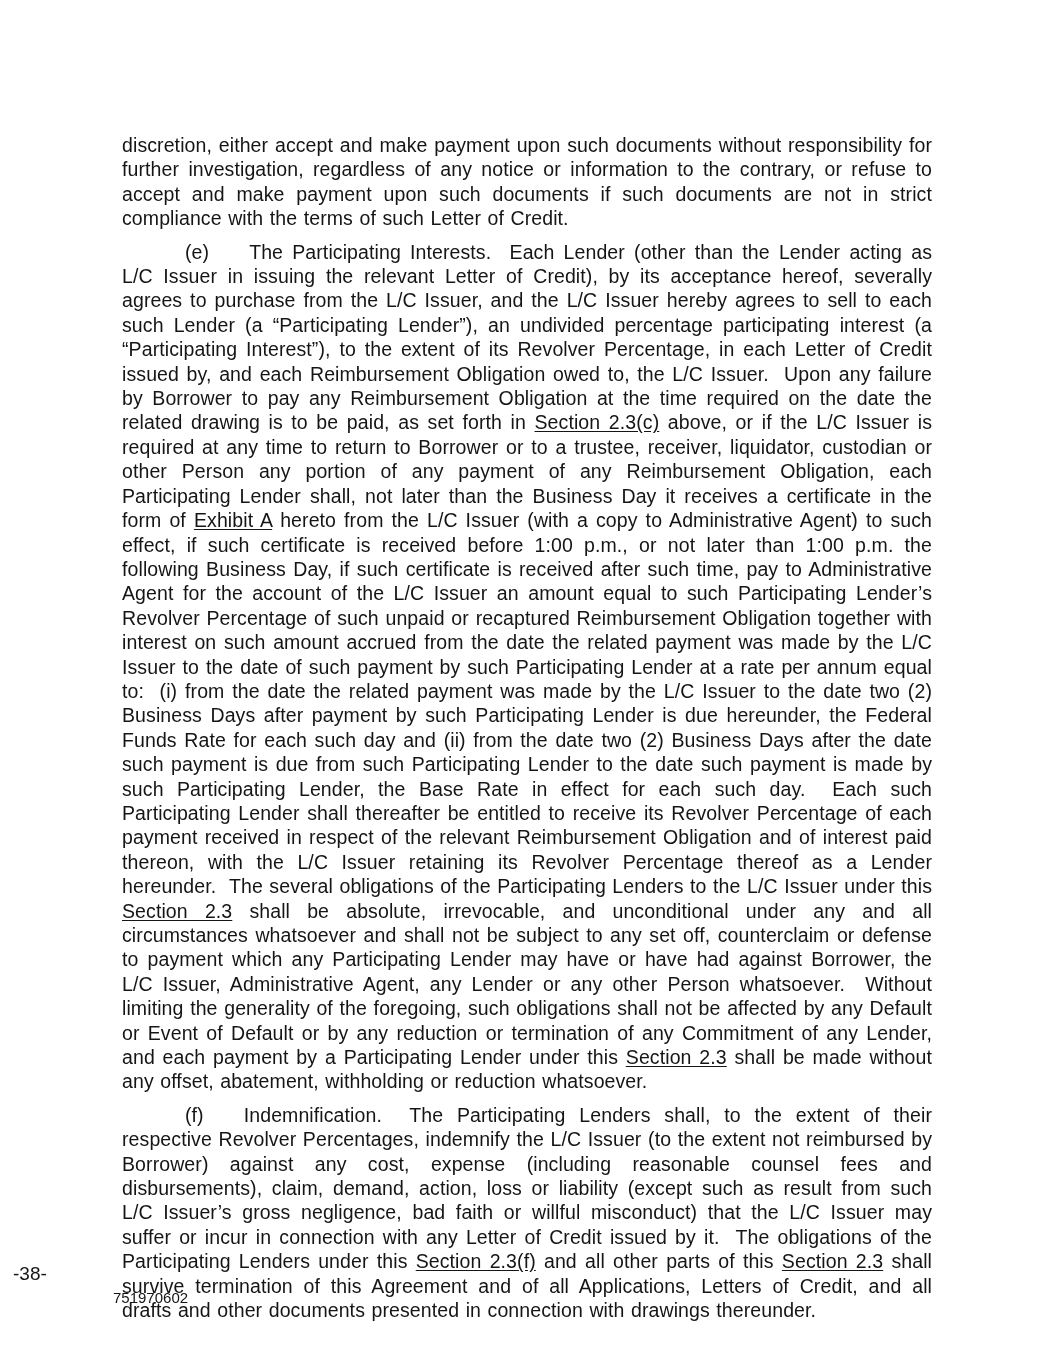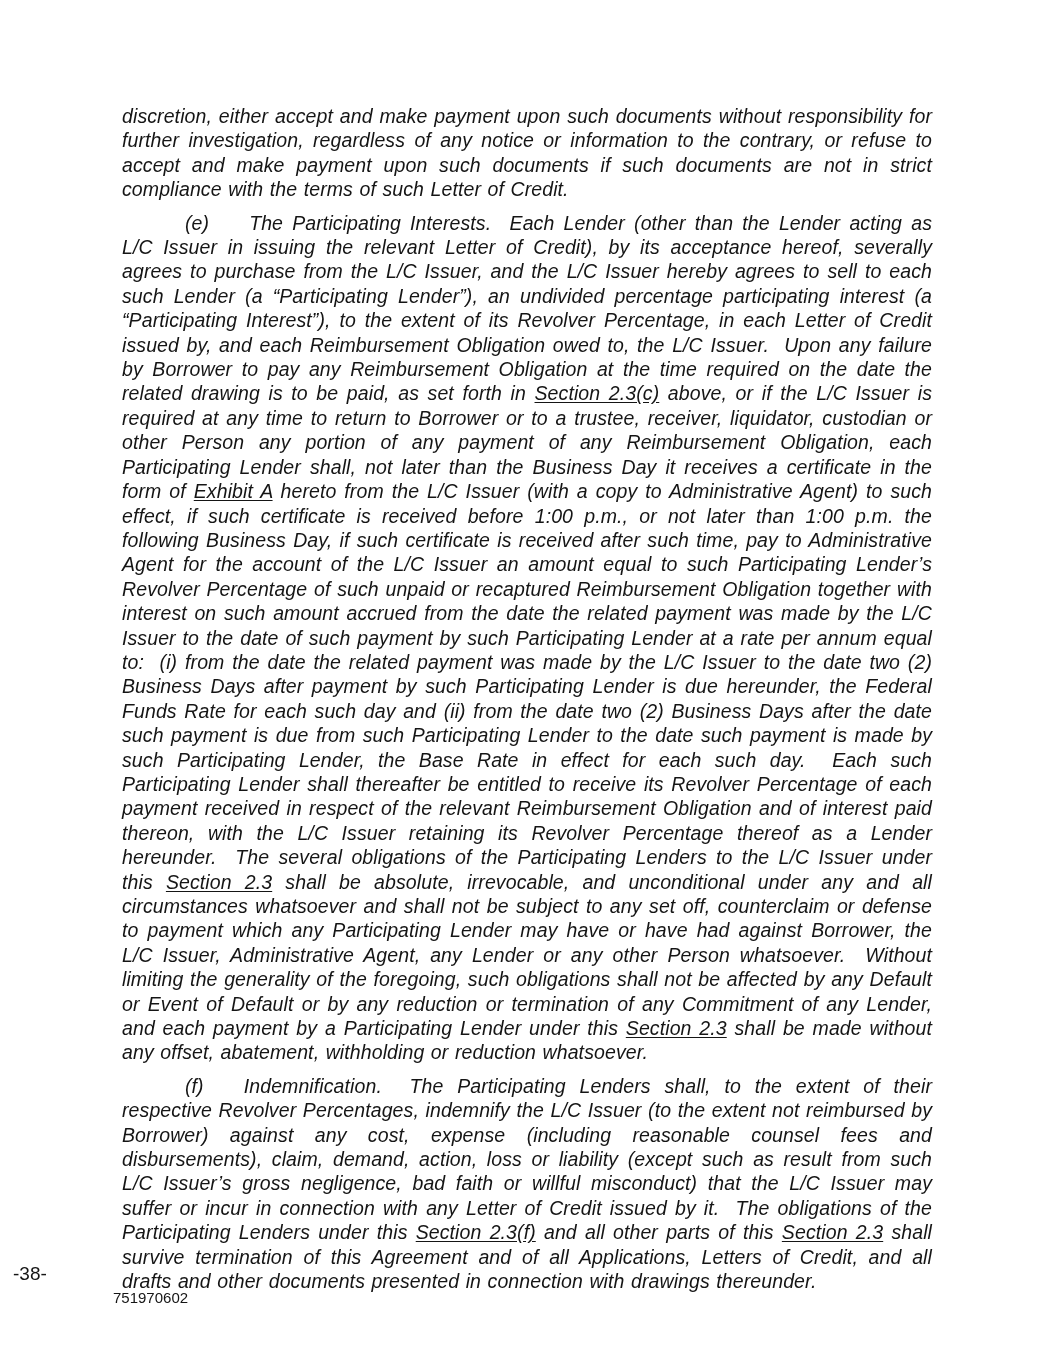--- a/index.html
+++ b/index.html
@@ -12,23 +12,22 @@
     width: 1055px;
     height: 1365px;
     background: #ffffff;
     font-family: "Liberation Sans", "DejaVu Sans", sans-serif;
     color: #151515;
     overflow: hidden;
   }
   .content {
     position: absolute;
     left: 122px;
-    top: 104px;
+    top: 133px;
     width: 810px;
-    font-style: italic;
   }
   p.para {
     margin: 0;
     font-size: 19.5px;
     line-height: 24.4px;
     text-align: justify;
     letter-spacing: 0.1px;
     word-spacing: 1px;
   }
   p.para + p.para {

